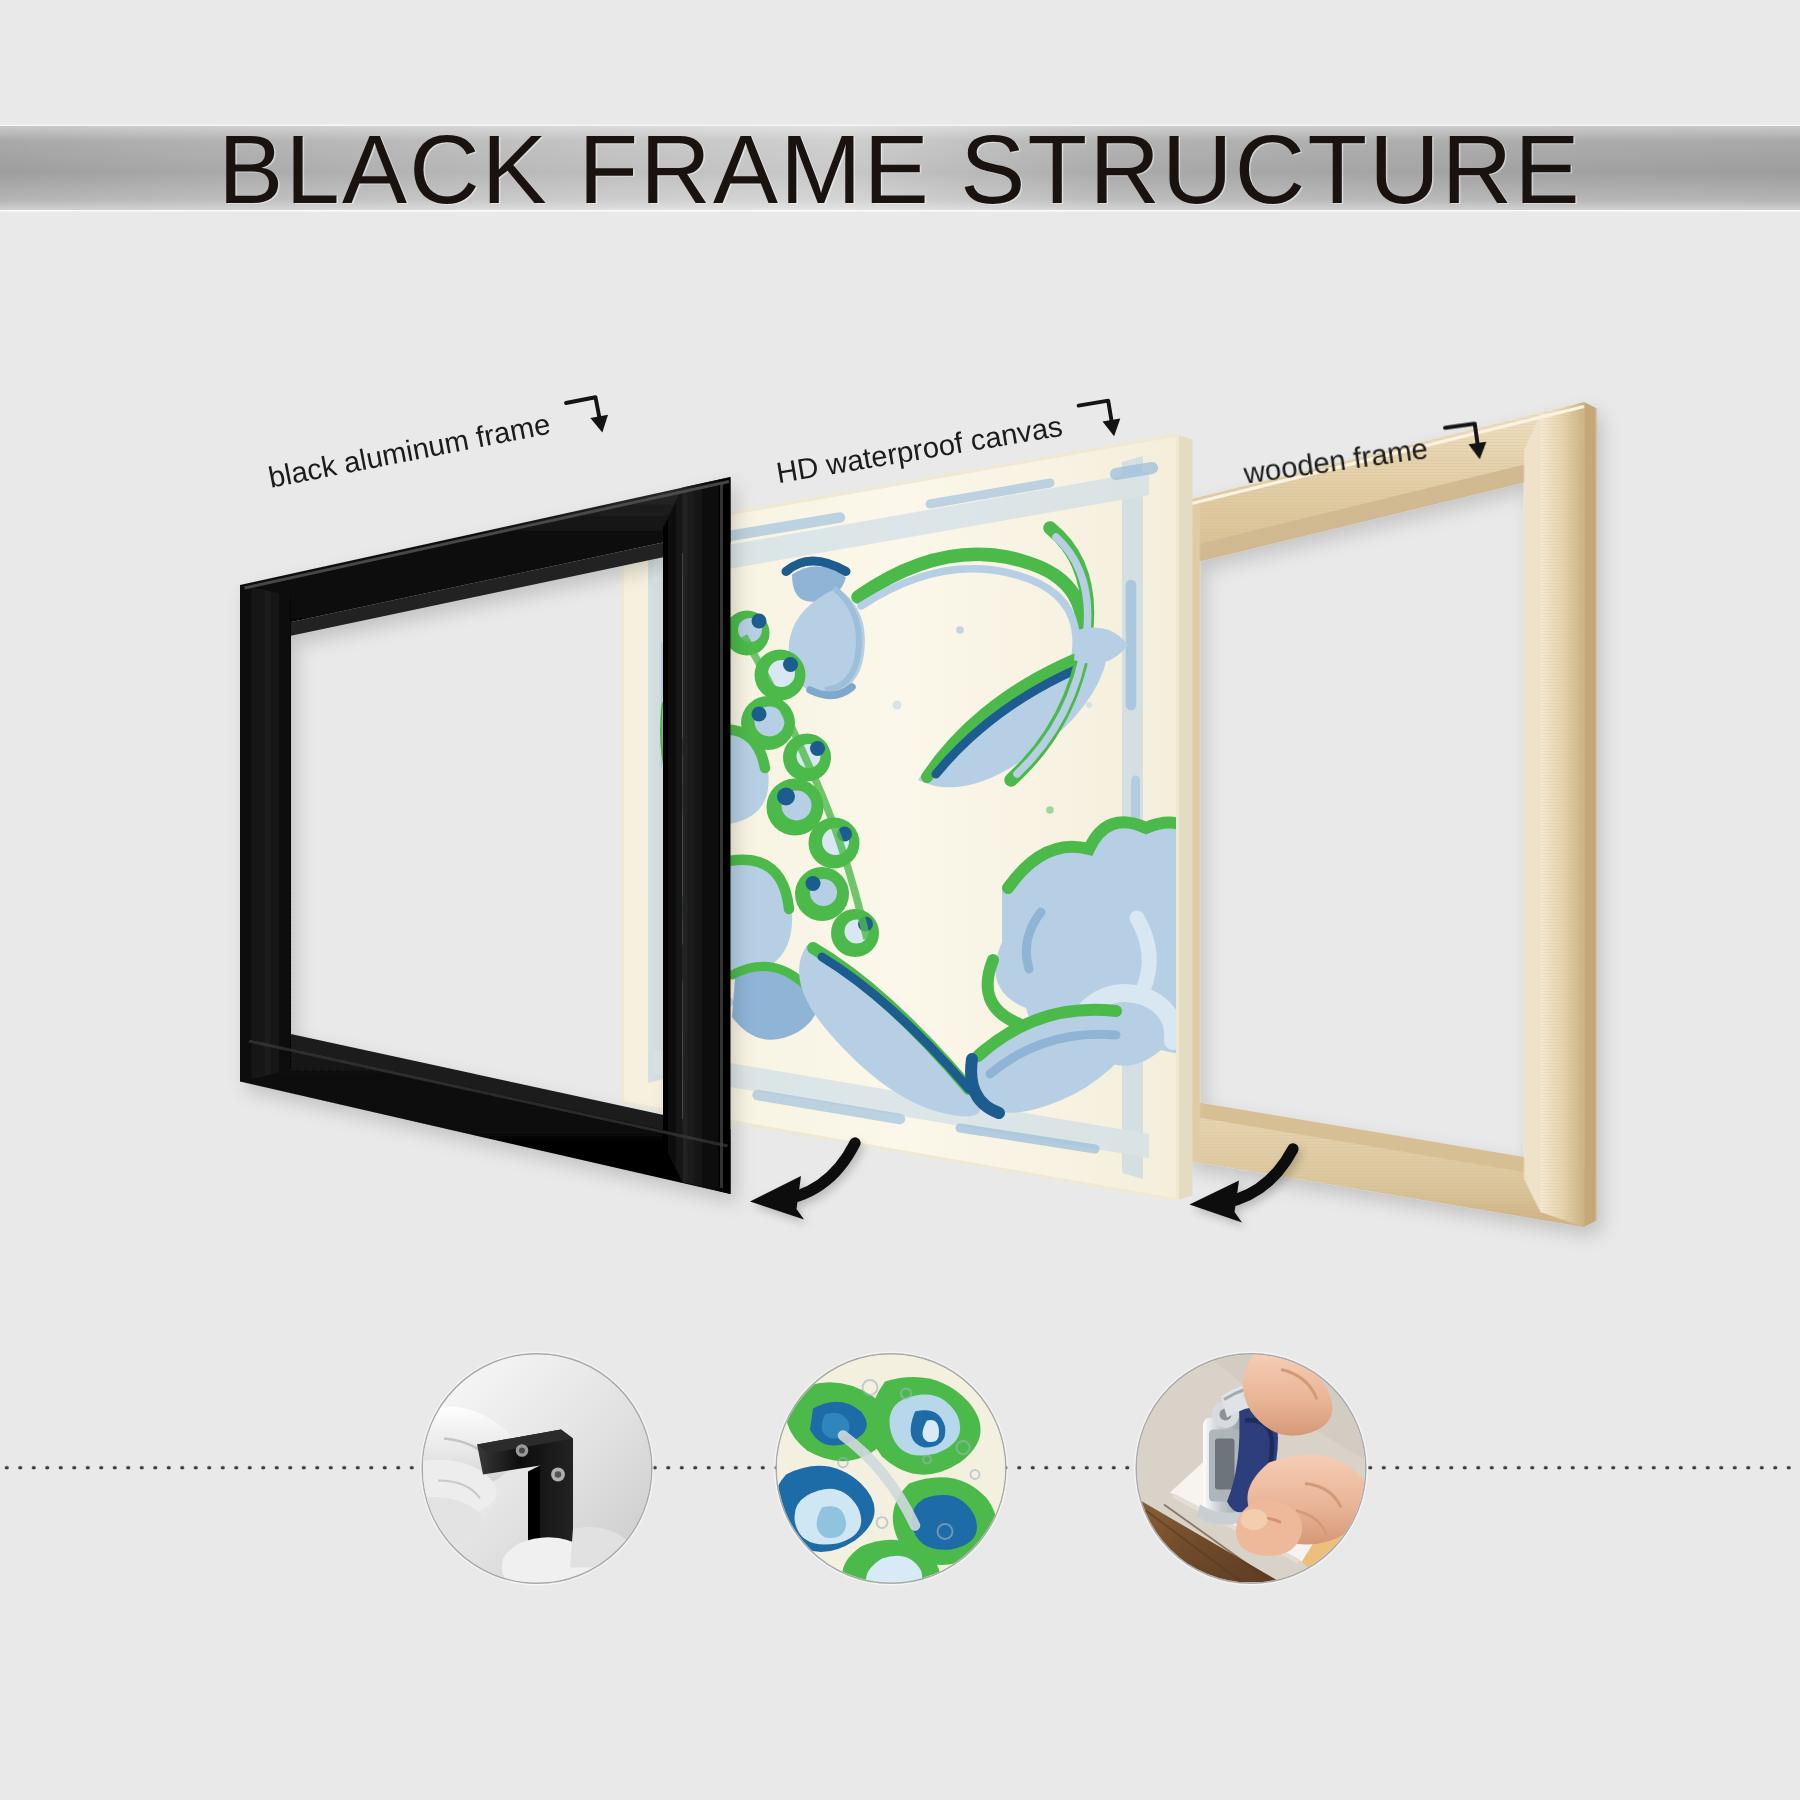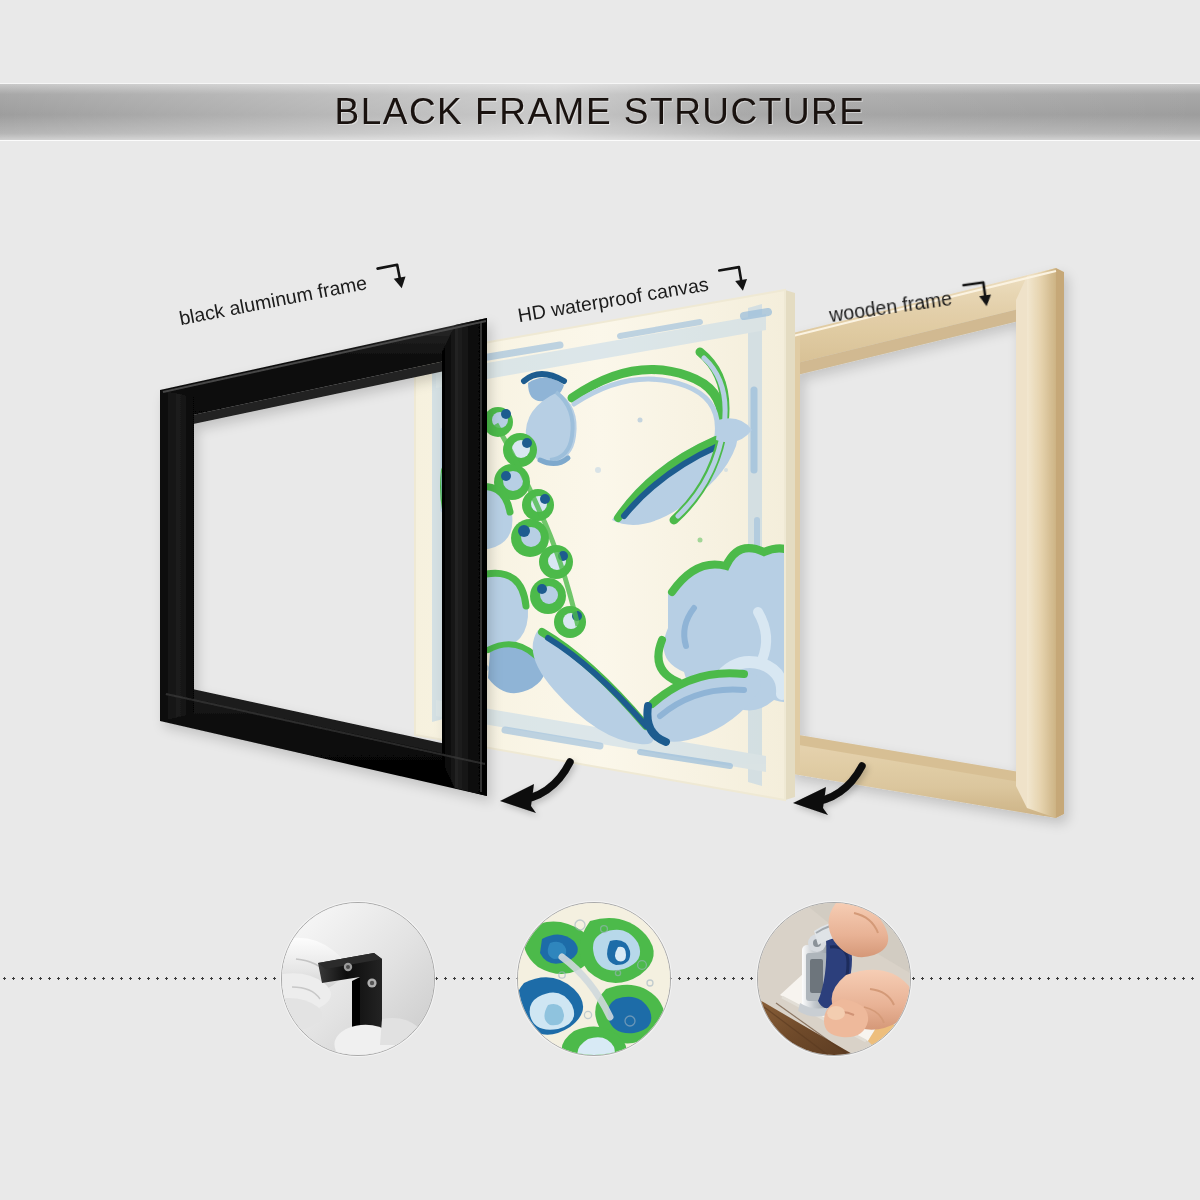--- a/index.html
+++ b/index.html
@@ -20,21 +20,21 @@
     overflow:visible;
   }
   .banner-sheen{
     position:absolute;left:0;top:0;width:1200px;height:56px;
     background:linear-gradient(100deg,rgba(255,255,255,0) 0%,rgba(255,255,255,.45) 46%,rgba(255,255,255,.12) 62%,rgba(255,255,255,0) 100%);
     pointer-events:none;
   }
   .banner-title{
     position:absolute;left:0;top:84px;width:1200px;height:56px;
     display:flex;align-items:center;justify-content:center;
-    font-size:37px;letter-spacing:1.5px;font-weight:400;
+    font-size:65px;letter-spacing:1.5px;font-weight:400;
     color:#19120f;
     text-shadow:1px 1px 0 rgba(255,255,255,.45);
     white-space:nowrap;
   }
 
   
   .callout{
     position:absolute;
     font-size:19.5px;color:#1b1b1b;white-space:nowrap;
     transform-origin:left bottom;

